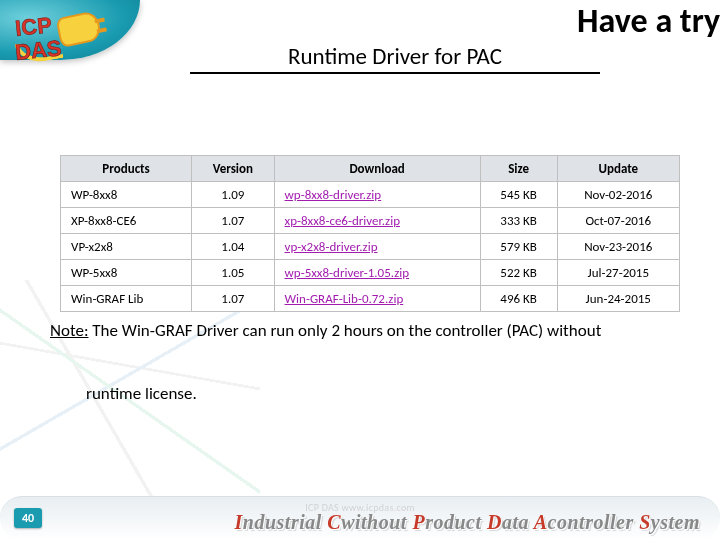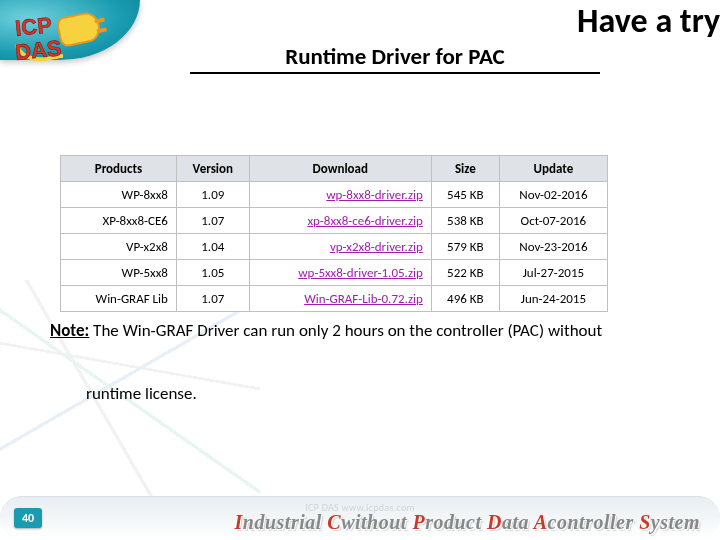--- a/index.html
+++ b/index.html
@@ -68,62 +68,62 @@
     color: #000;
   }
   .subtitle-wrap {
     position: absolute;
     top: 42px; left: 130px; right: 60px;
     text-align: center;
   }
   .subtitle {
     display: inline-block;
     font-size: 23px;
-    font-weight: 700;
+    font-weight: 400;
     color: #000;
     padding: 0 4px 2px;
   }
   .subtitle-rule {
     height: 0;
     border-bottom: 2px solid #000;
     margin: 0 auto;
     width: 410px;
   }
 
   
   .tbl {
     position: absolute;
     top: 155px; left: 60px; right: 40px;
     border-collapse: collapse;
-    width: 548px;
+    width: 620px;
     font-size: 13px;
   }
   .tbl th, .tbl td {
     border: 1px solid #bfbfbf;
     padding: 5px 8px;
     text-align: center;
     background: #fff;
   }
   .tbl th {
     background: #dfe3e8;
     font-weight: 700;
     color: #000;
   }
-  .tbl td.left { text-align: right; padding-left: 10px; }
+  .tbl td.left { text-align: left; padding-left: 10px; }
   .tbl td a { color: #a21caf; text-decoration: underline; cursor: pointer; }
 
   
   .note {
     position: absolute;
     top: 320px; left: 50px; right: 40px;
     font-size: 17px;
     color: #000;
     line-height: 1.25;
   }
-  .note .u { text-decoration: underline; font-weight: bold; }
+  .note .u { text-decoration: underline; }
   .note .indent { display: block; margin-left: 36px; margin-top: 42px; }
 
   
   .footer {
     position: absolute;
     left: 0; right: 0; bottom: 0;
     height: 44px;
     background: linear-gradient(#e8eef2, #ffffff);
     border-top: 1px solid #d8e0e5;
     border-radius: 22px;
@@ -215,21 +215,21 @@
         <td class="left">WP-8xx8</td>
         <td>1.09</td>
         <td class="left"><a>wp-8xx8-driver.zip</a></td>
         <td>545 KB</td>
         <td>Nov-02-2016</td>
       </tr>
       <tr>
         <td class="left">XP-8xx8-CE6</td>
         <td>1.07</td>
         <td class="left"><a>xp-8xx8-ce6-driver.zip</a></td>
-        <td>538 KB</td>
+        <td>333 KB</td>
         <td>Oct-07-2016</td>
       </tr>
       <tr>
         <td class="left">VP-x2x8</td>
         <td>1.04</td>
         <td class="left"><a>vp-x2x8-driver.zip</a></td>
         <td>579 KB</td>
         <td>Nov-23-2016</td>
       </tr>
       <tr>

